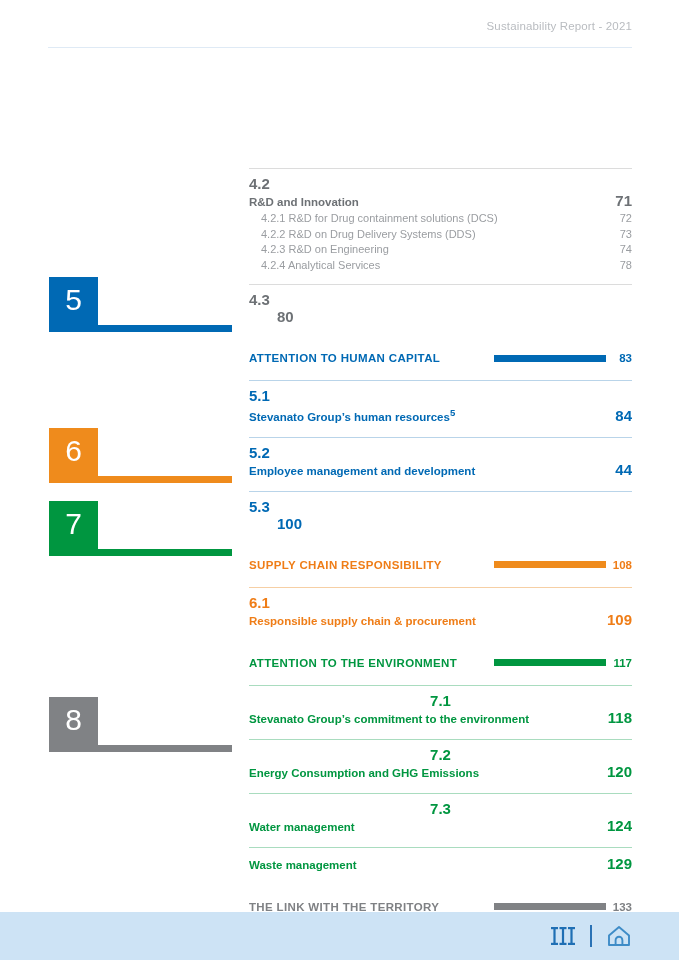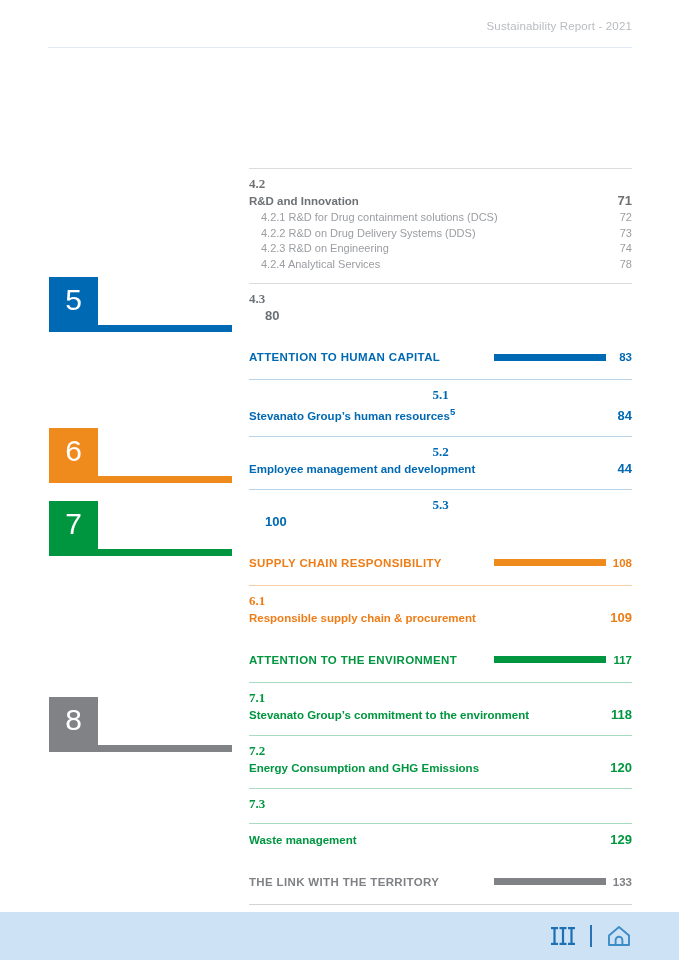--- a/index.html
+++ b/index.html
@@ -84,42 +84,41 @@
   }
 
   .toc-block {
     position: relative;
     border-top: 1px solid #dcdcdc;
     padding-top: 7px;
     padding-bottom: 11px;
   }
 
   .sec-num {
-    font-size: 13px;
+    font-size: 15px;
     font-weight: bold;
     line-height: 16px;
     color: #6d7175;
-    font-family: Liberation Serif, serif;
   }
   .sec-row {
     display: flex;
     align-items: baseline;
     justify-content: space-between;
     line-height: 17px;
   }
   .sec-title {
     font-size: 11.5px;
     font-weight: bold;
     color: #6d7175;
   }
   .sec-page {
-    font-size: 13px;
+    font-size: 15px;
     font-weight: bold;
     color: #6d7175;
-    margin-left: 16px;
+    margin-left: 28px;
     white-space: nowrap;
   }
 
   
   .sub-row {
     display: flex;
     align-items: flex-start;
     justify-content: space-between;
     line-height: 15.5px;
     padding-left: 12px;
@@ -169,29 +168,29 @@
   .chapter-row .ch-page {
     position: absolute;
     right: 0;
     font-size: 11.5px;
     font-weight: bold;
   }
 
   
   .c-blue  { color: #0069b4; }
   .c-orange{ color: #ef7d17; }
-  .c-green { color: #009640; }
+  .c-green { color: #009640; text-align: center; }
   .c-gray  { color: #7f8184; }
 
   .bg-blue  { background: #0069b4; }
   .bg-orange{ background: #ef8b1c; }
   .bg-green { background: #009640; }
   .bg-gray  { background: #808285; }
 
-  .rule-blue  { border-top-color: #b9d4e9; text-align: center; }
+  .rule-blue  { border-top-color: #b9d4e9; }
   .rule-orange{ border-top-color: #f6cfa4; }
   .rule-green { border-top-color: #a9dcbf; }
   .rule-gray  { border-top-color: #d2d3d5; }
 
   
   .footer-band {
     position: absolute;
     left: 0;
     top: 912px;
     width: 679px;
@@ -343,20 +342,24 @@
   <div class="toc-block rule-green">
     <div class="sec-num c-green">7.2</div>
     <div class="sec-row">
       <span class="sec-title c-green">Energy Consumption and GHG Emissions</span>
       <span class="sec-page c-green">120</span>
     </div>
   </div>
 
   <div class="toc-block rule-green">
     <div class="sec-num c-green">7.3</div>
+    <div class="sec-row">
+      <span class="sec-title c-green">Water management</span>
+      <span class="sec-page c-green">124</span>
+    </div>
   </div>
 
   <div class="toc-block rule-green">
     <div class="sec-row">
       <span class="sec-title c-green">Waste management</span>
       <span class="sec-page c-green">129</span>
     </div>
   </div>
 
   <div class="chapter-row">

